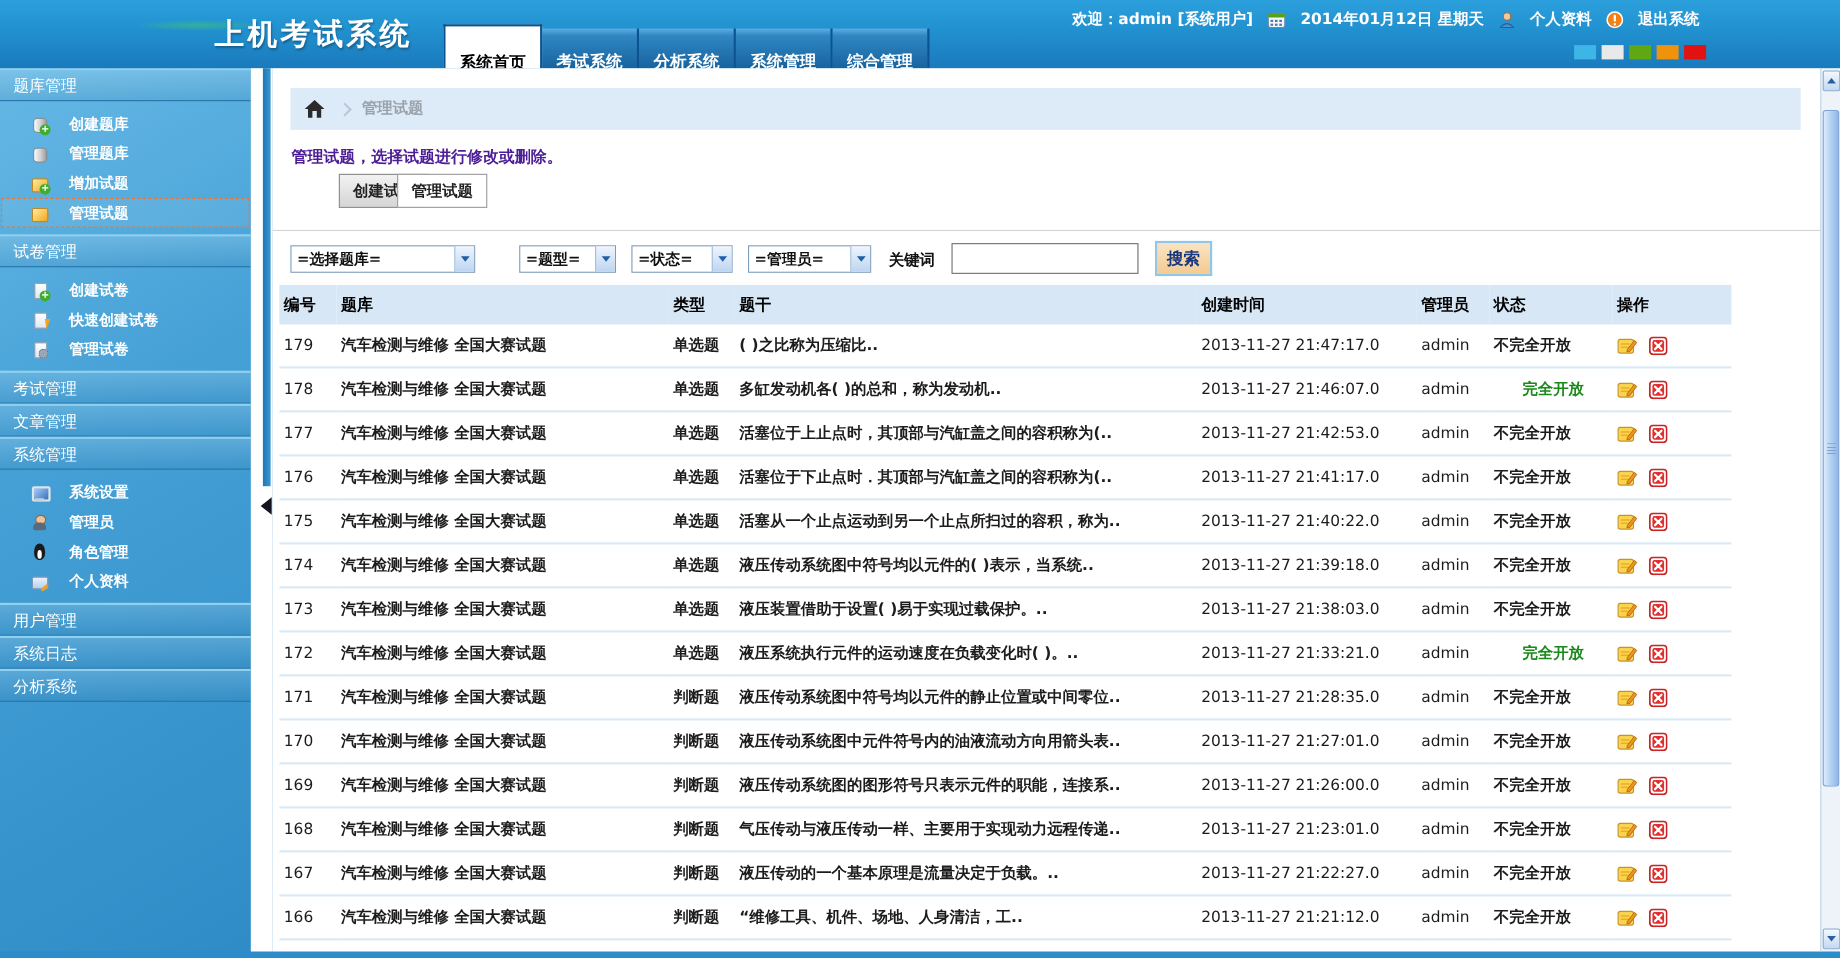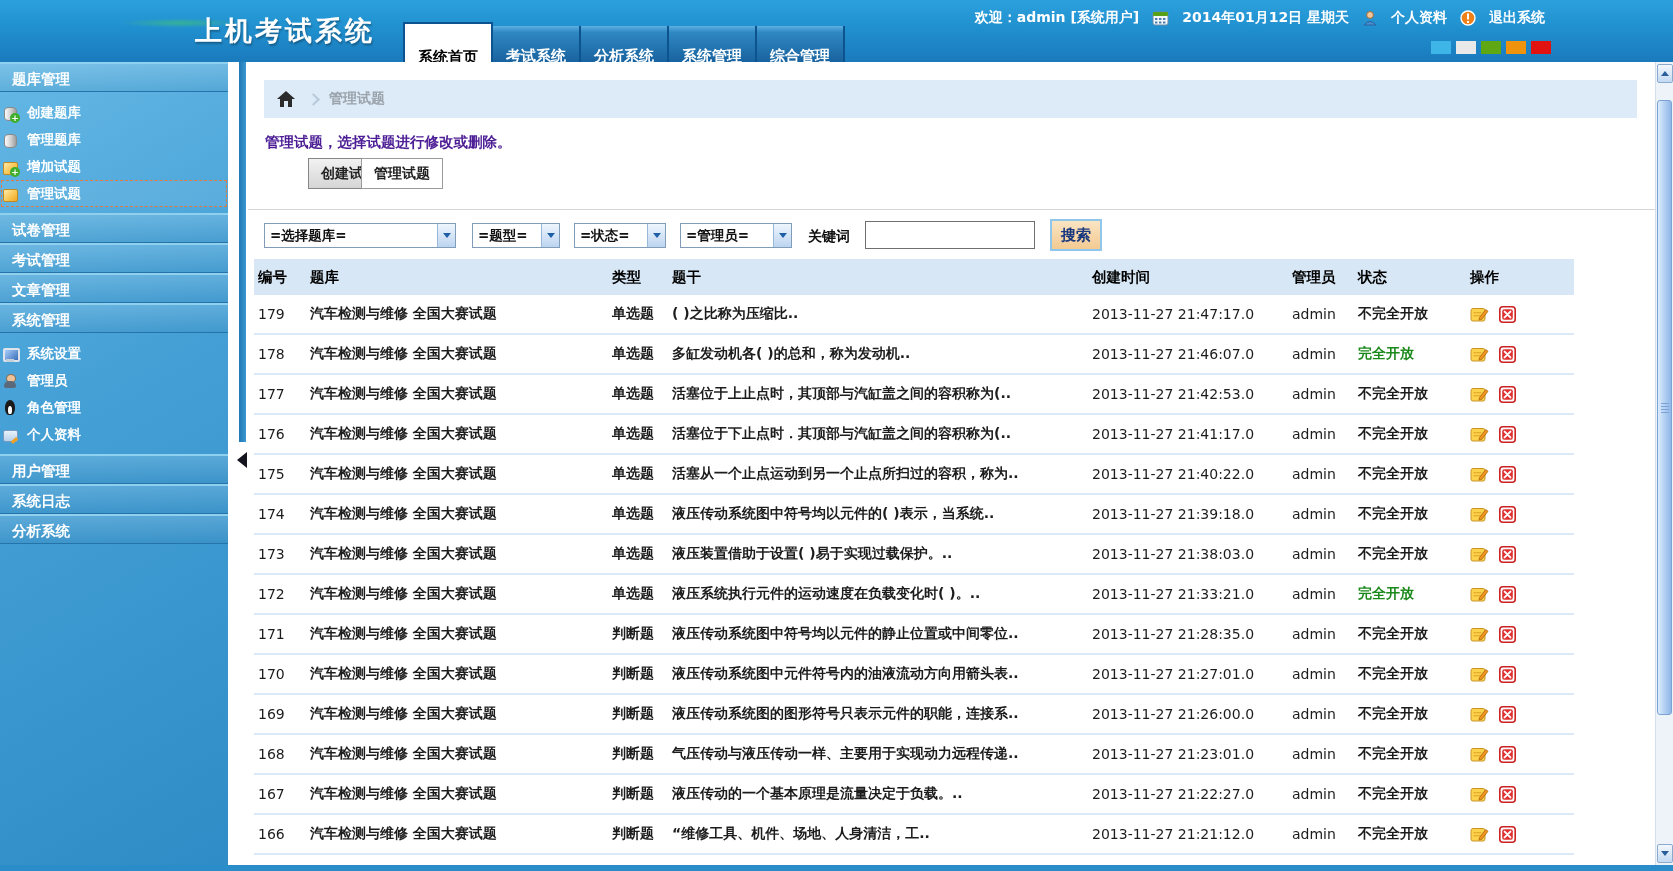--- a/index.html
+++ b/index.html
@@ -26,25 +26,25 @@
     font-weight:bold;color:#fff;cursor:pointer;
     background:linear-gradient(180deg,#5cb0e0 0%,#2f87c2 18%,#18639f 100%);
     border-right:2px solid #0d5390;}
   .tab:first-child{border-left:2px solid #0d5390;}
   .tab.active{height:40px;line-height:42px;background:#fff;color:#000;
     border:2px solid #0d5390;border-bottom:none;}
 
   
   .sidebar{position:absolute;left:0;top:62px;width:228px;height:803px;
     background:linear-gradient(150deg,#65b8e5 0%,#45a0d6 40%,#2f8cc6 100%);overflow:hidden;}
-  .side-section-title{height:30px;line-height:30px;padding-left:12px;color:#fff;font-weight:bold;
+  .side-section-title{height:30px;line-height:30px;padding-left:12px;color:#fff;font-weight:normal;
     font-size:14.5px;cursor:pointer;border-top:2px solid #8fd0ef;border-bottom:1px solid #2573ab;
     background:linear-gradient(180deg,rgba(255,255,255,.14),rgba(0,0,0,.04));}
   .side-items{padding:7px 0 6px 0;}
-  .side-item{display:flex;align-items:center;gap:9px;height:27px;color:#fff;
+  .side-item{display:flex;align-items:center;gap:19px;height:27px;padding-left:26px;color:#fff;
     font-size:13.5px;font-weight:bold;cursor:pointer;border:1px dashed transparent;margin:0 1px;}
   .side-item.selected{border:1px dashed #e07840;background:rgba(255,255,255,.07);}
 
   
   .sicon{width:16px;height:16px;position:relative;display:inline-block;flex:0 0 16px;}
   .database-icon::before,.database-add-icon::before{content:"";position:absolute;left:2px;top:2px;
     width:11px;height:12px;background:linear-gradient(90deg,#fafafa,#cfcfcf 55%,#9e9e9e);
     border:1px solid #8a8a8a;border-radius:5px/4px;}
   .database-add-icon::after,.note-add-icon::after,.page-add-icon::after{content:"+";position:absolute;
     right:-2px;bottom:-2px;width:10px;height:10px;line-height:10px;text-align:center;font-size:9px;
@@ -98,41 +98,41 @@
 
   
   .filter-bar{position:absolute;left:0;top:147px;width:100%;height:50px;border-top:1px solid #d4d4d4;}
   .xp-select{position:absolute;top:13px;height:25px;background:#fff;border:1px solid #7f9db9;
     display:flex;align-items:center;cursor:pointer;}
   .sel-text{flex:1;padding-left:5px;font-size:13.5px;font-weight:bold;color:#111;white-space:nowrap;overflow:hidden;}
   .sel-btn{width:18px;height:100%;background:linear-gradient(180deg,#eef5fd,#bdd5f1);
     border-left:1px solid #9ab8d8;display:flex;align-items:center;justify-content:center;flex:0 0 18px;}
   .sel-btn::after{content:"";width:0;height:0;border-left:4px solid transparent;
     border-right:4px solid transparent;border-top:5px solid #1f5fa8;}
-  #sel-bank{left:16px;width:192px;gap:38px;} #sel-type{left:224px;width:88px;}
+  #sel-bank{left:16px;width:168px;gap:38px;} #sel-type{left:224px;width:88px;}
   #sel-status{left:326px;width:92px;} #sel-admin{left:432px;width:112px;}
   .kw-label{position:absolute;left:560px;top:18px;font-size:14px;font-weight:bold;color:#111;}
   .kw-input{position:absolute;left:617px;top:11px;width:170px;height:28px;border:1px solid #6f6f6f;
     font-size:14px;padding:0 5px;font-family:inherit;}
   .btn-search{position:absolute;left:802px;top:9px;width:52px;height:32px;cursor:pointer;
     background:linear-gradient(180deg,#fae4c3,#f3ca92);border:2px solid #8fc6ea;
     color:#17377e;font-size:15px;font-weight:bold;font-family:inherit;}
 
   
   .qtable{position:absolute;left:6px;top:197px;width:1320px;border-collapse:collapse;table-layout:fixed;}
   .qtable th{background:#d7e7f6;height:36px;text-align:left;font-size:14.5px;color:#000;
     padding-left:4px;white-space:nowrap;}
   .qtable td{height:38px;border-bottom:2px solid #dbe9f6;font-size:14px;color:#1c1c1c;
     padding-left:4px;white-space:nowrap;overflow:hidden;}
   .td-id{color:#3b3b85;margin-left:47px;}
   .td-bank,.td-type,.td-stem{font-weight:bold;color:#141414;}
   .td-created{color:#5c2f5c;}
   .td-admin{color:#6e3070;}
   .td-status{font-weight:bold;color:#141414;}
-  .td-status.status-open{color:#1b8a1b;}
+  .td-status.status-open{color:#1b8a1b;text-align:center;}
   .ops{display:flex;align-items:center;gap:10px;height:38px;}
   .op-icon{display:inline-flex;cursor:pointer;}
 
   
   .scrollbar{position:absolute;right:0;top:62px;width:18px;height:803px;background:#eef3fa;
     border-left:1px solid #d2deec;}
   .sb-btn{position:absolute;left:1px;width:16px;height:19px;cursor:pointer;
     background:linear-gradient(180deg,#f4f8fd,#c3d9f2);border:1px solid #8aaace;border-radius:2px;
     display:flex;align-items:center;justify-content:center;}
   .sb-up{top:2px;} .sb-down{bottom:2px;}
@@ -223,20 +223,34 @@
         </div>
         <div class="side-item selected">
           <span class="sicon note-icon"></span>
           <span>管理试题</span>
         </div>
       </div>
     </div>
 
     <div class="side-section">
       <div class="side-section-title">试卷管理</div>
+      <div class="side-items">
+        <div class="side-item">
+          <span class="sicon page-add-icon"></span>
+          <span>创建试卷</span>
+        </div>
+        <div class="side-item">
+          <span class="sicon page-flash-icon"></span>
+          <span>快速创建试卷</span>
+        </div>
+        <div class="side-item">
+          <span class="sicon page-gear-icon"></span>
+          <span>管理试卷</span>
+        </div>
+      </div>
     </div>
 
     <div class="side-section">
       <div class="side-section-title">考试管理</div>
     </div>
     <div class="side-section">
       <div class="side-section-title">文章管理</div>
     </div>
 
     <div class="side-section">

